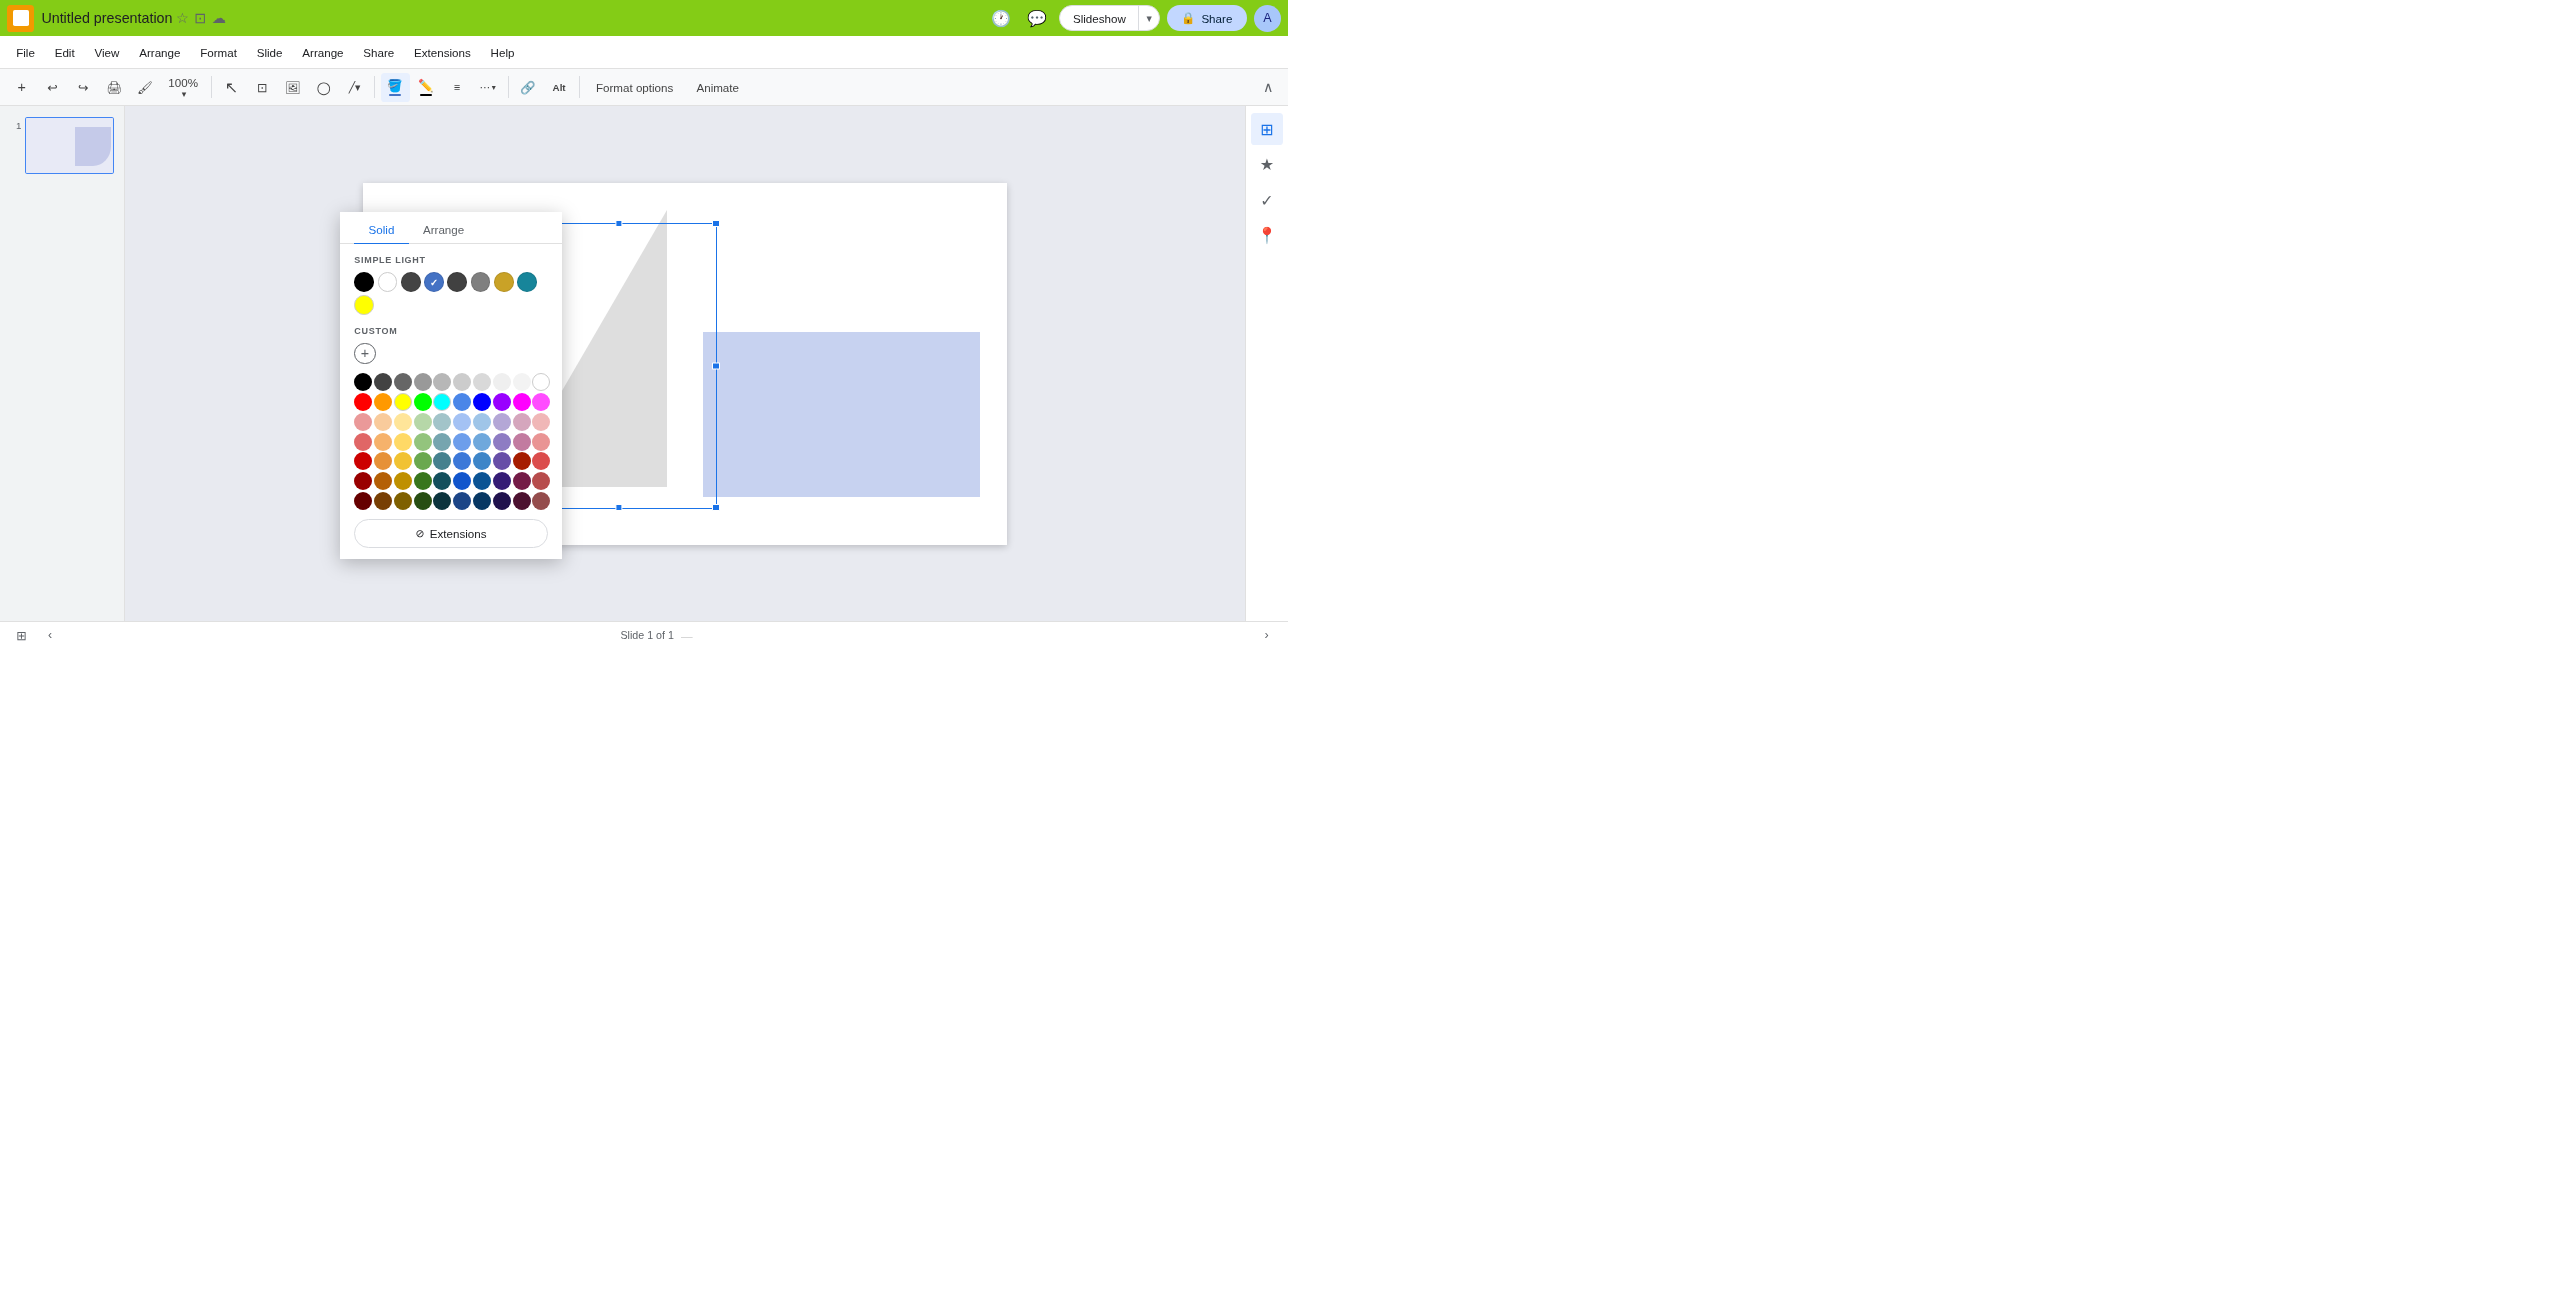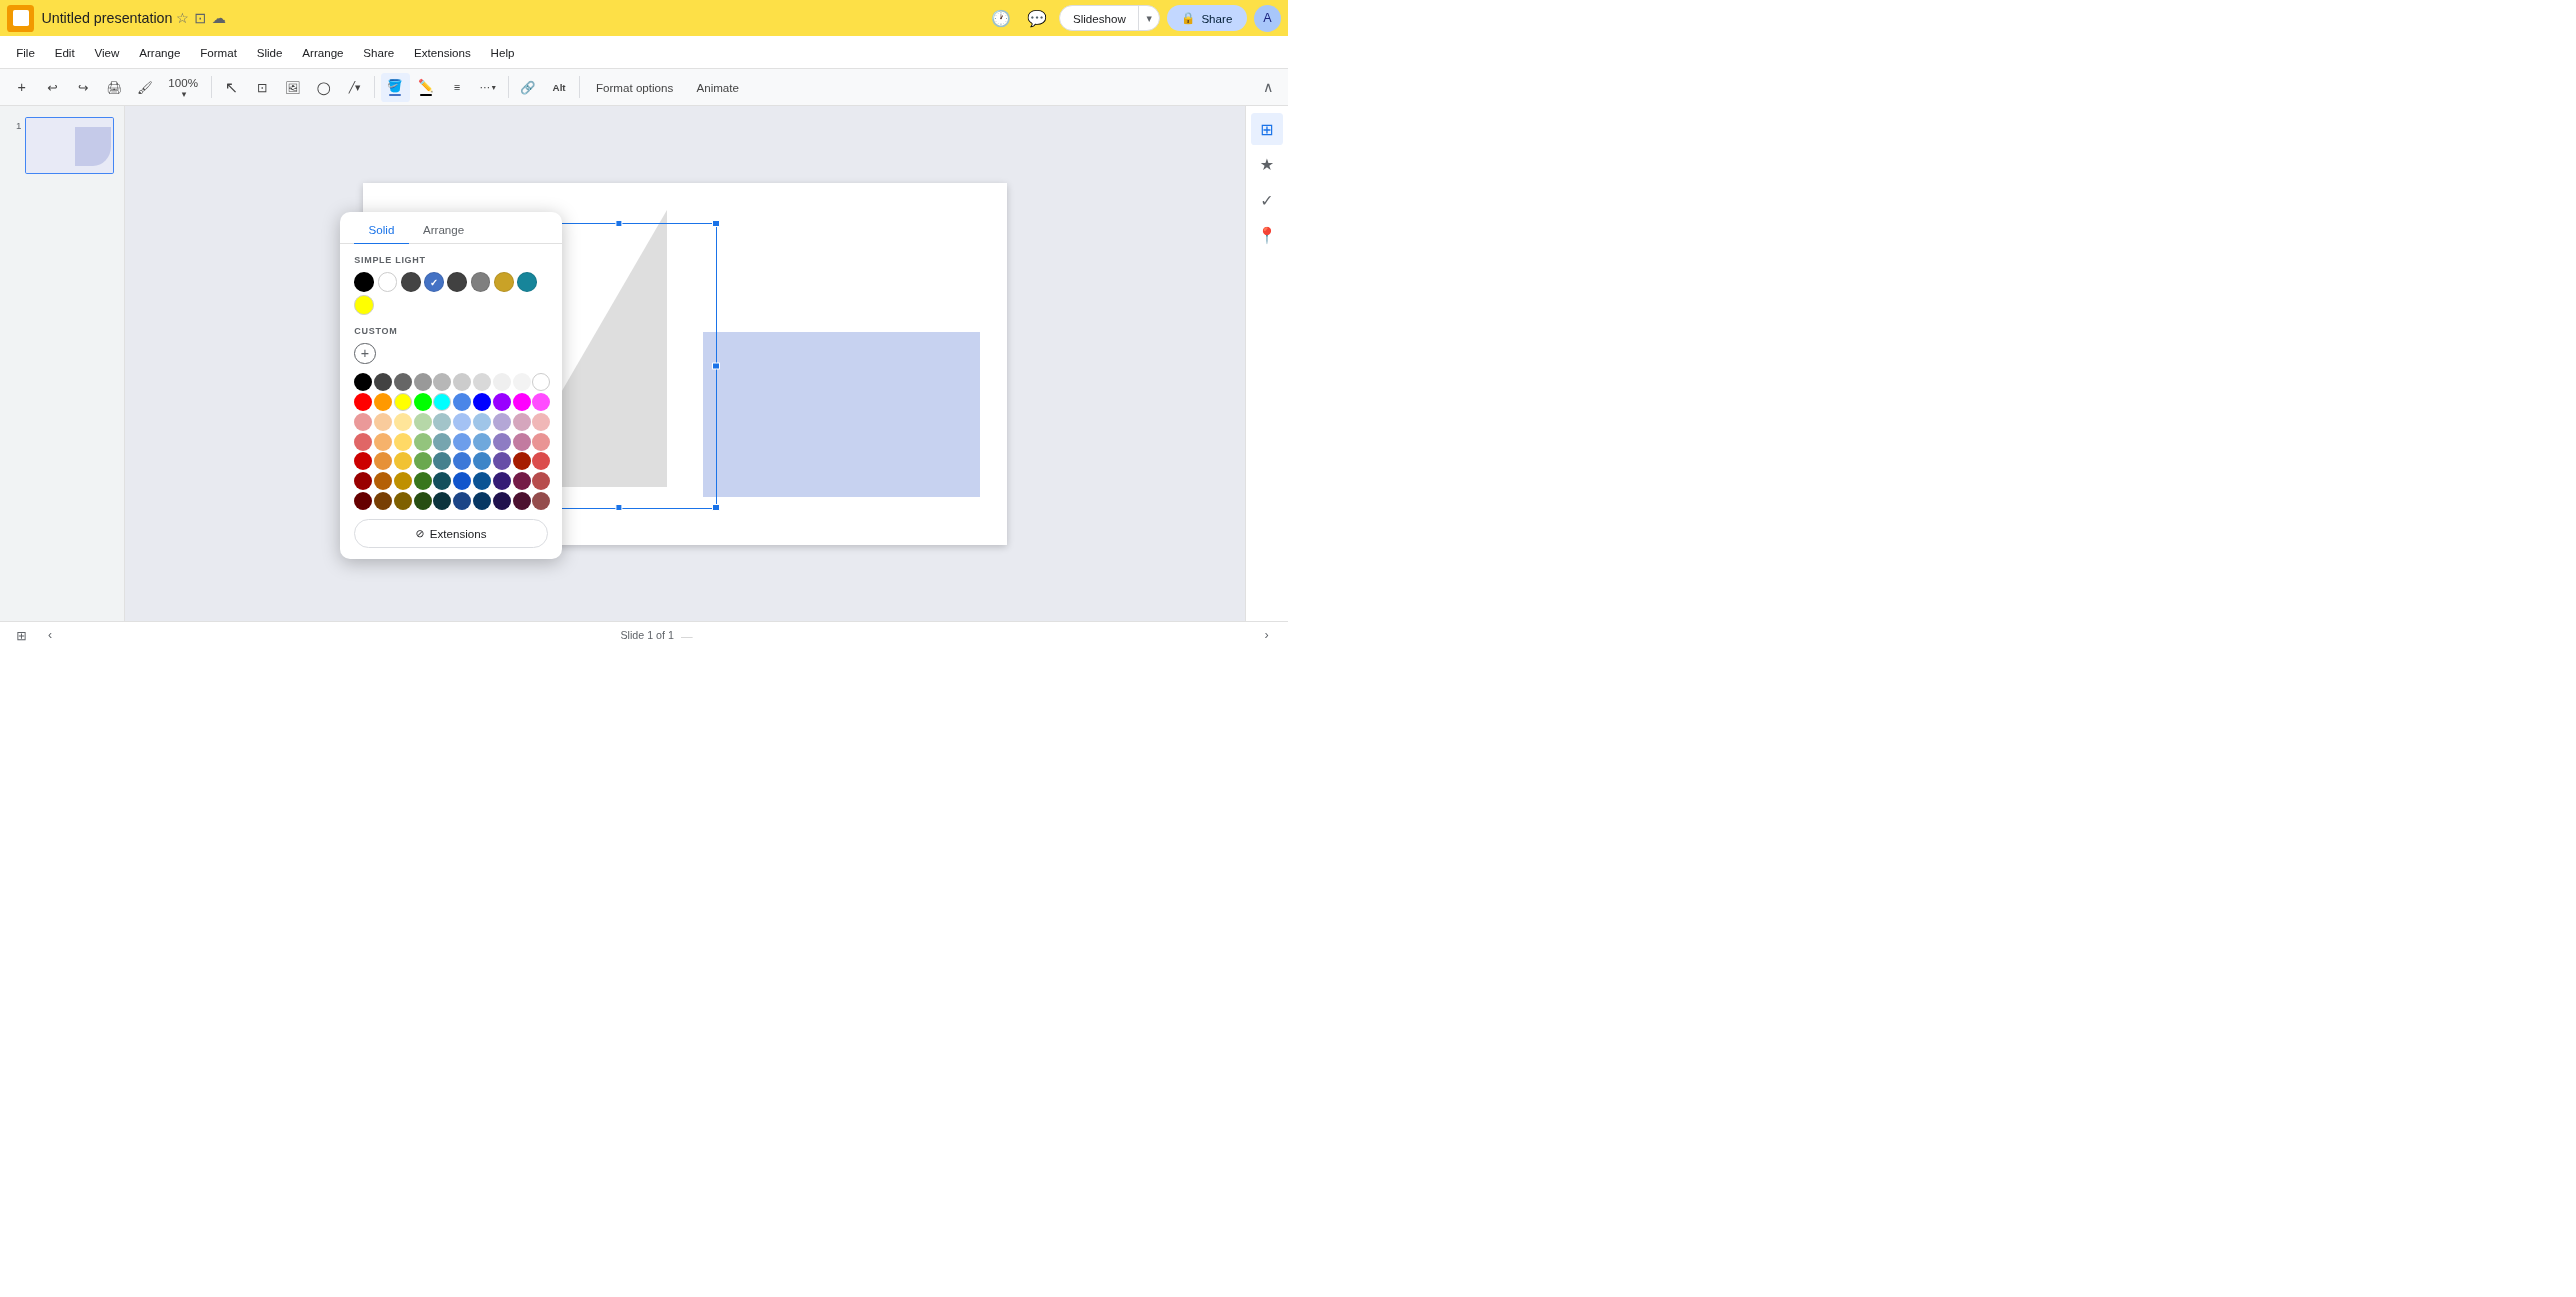--- a/index.html
+++ b/index.html
@@ -4,21 +4,21 @@
   <style>
     * { box-sizing: border-box; margin: 0; padding: 0; }
     body { font-family: 'Google Sans', Arial, sans-serif; background: #fff; width: 1288px; height: 648px; overflow: hidden; font-size: 11.6px; }
 
     
     .top-bar {
       display: flex;
       align-items: center;
       height: 36px;
       padding: 0 7.2px;
-      background: #fde047;
+      background: #84cc16;
     }
     .app-icon {
       width: 27px; height: 27px;
       background: #f29900;
       border-radius: 3.6px;
       display: flex; align-items: center; justify-content: center;
       margin-right: 7.2px;
       flex-shrink: 0;
     }
     .app-icon-inner {
@@ -277,21 +277,21 @@
       color: #5f6368; font-size: 12.5px;
     }
 
     
     .color-picker-popup {
       position: absolute;
       top: 106px;
       left: 215px;
       width: 222px;
       background: #fff;
-      border-radius: 10px;
+      border-radius: 0;
       box-shadow: 0 3.6px 18px rgba(0,0,0,0.25);
       padding: 0;
       z-index: 1000;
     }
     .cp-tabs {
       display: flex;
       border-bottom: 0.9px solid #e0e0e0;
       padding: 0 14.3px;
     }
     .cp-tab {

